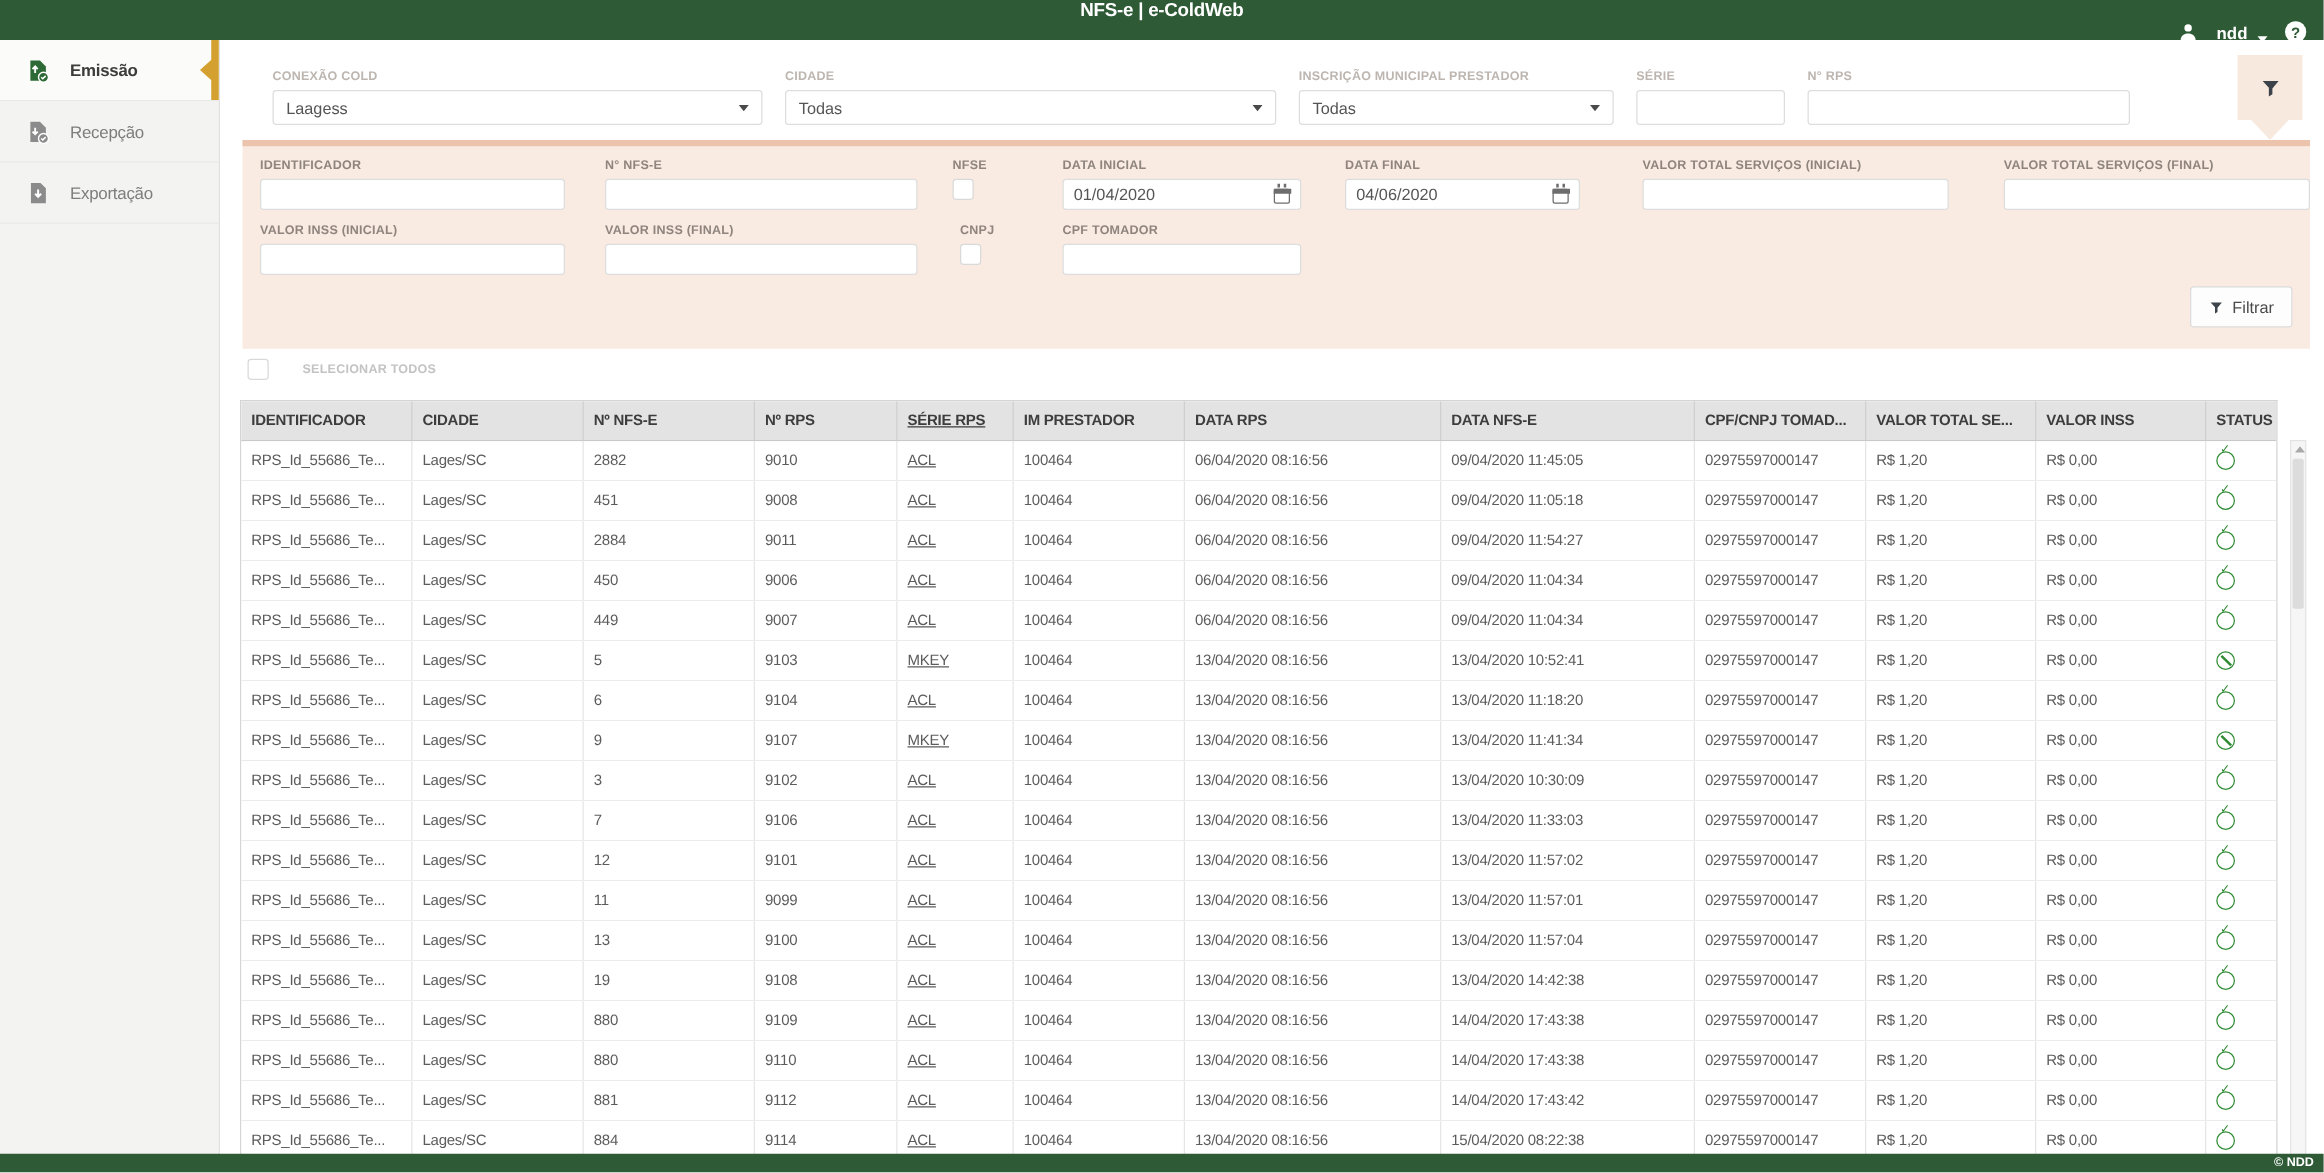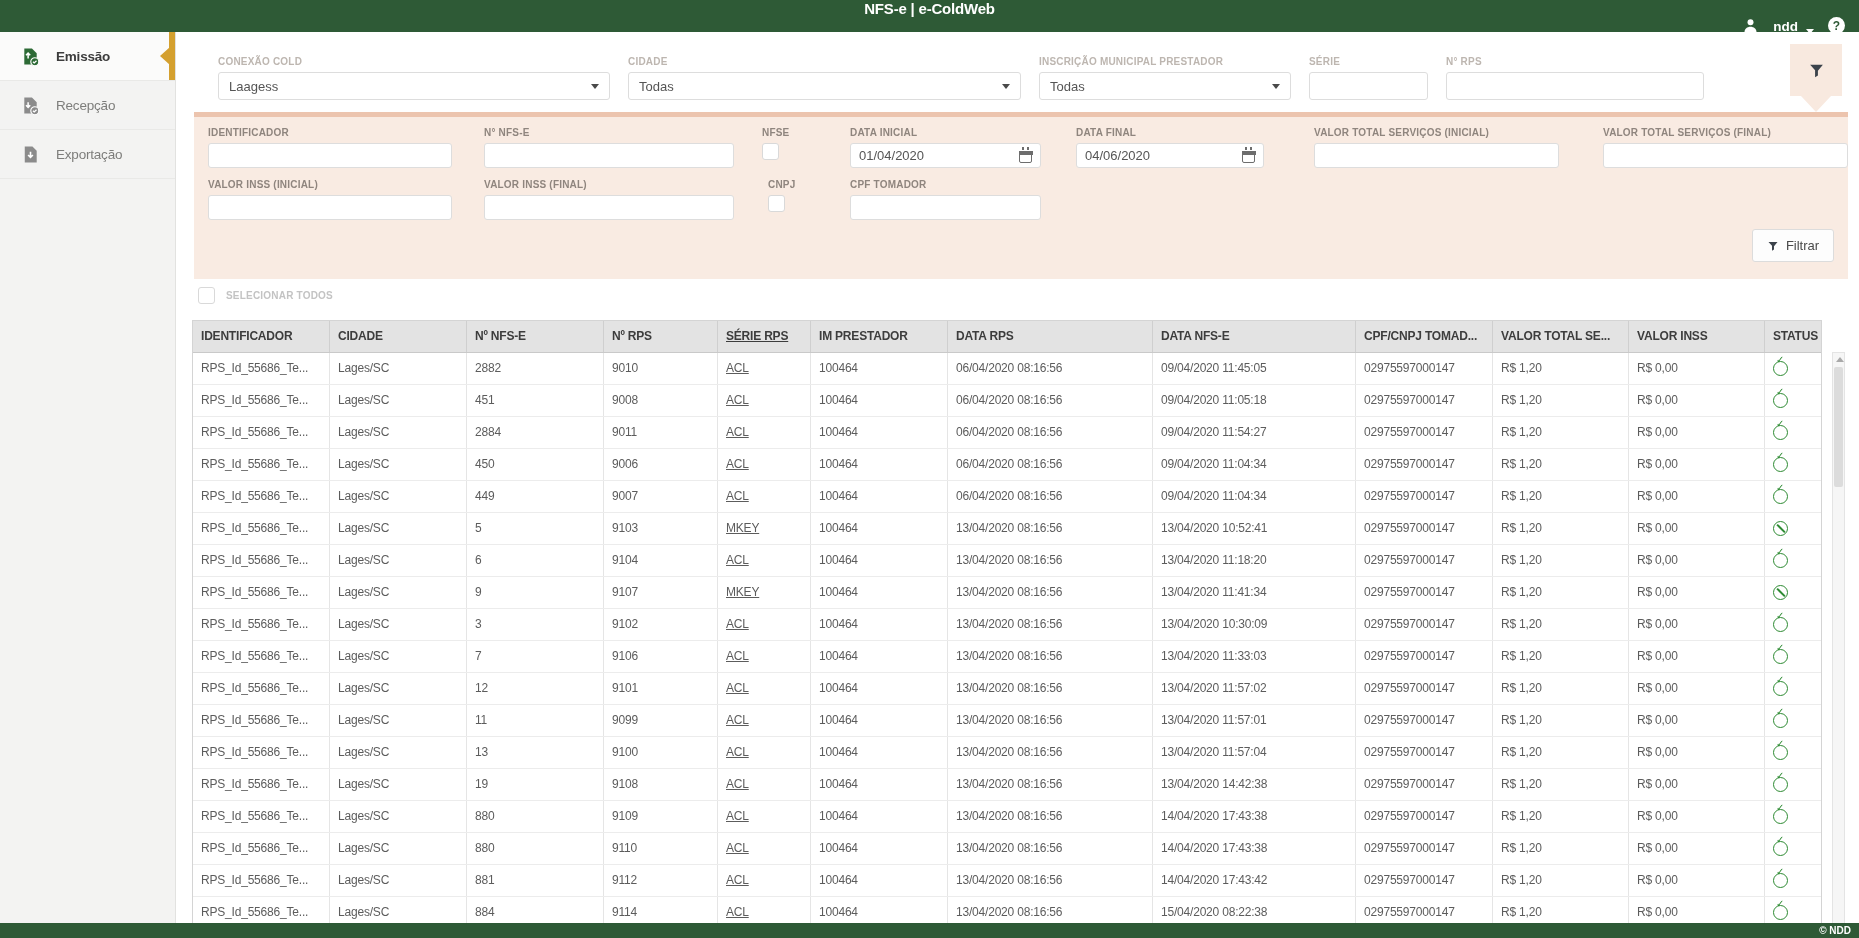--- a/index.html
+++ b/index.html
@@ -73,21 +73,21 @@
   .panel { position:absolute; left:18px; top:80px; width:1654px; height:167px;
     background:#f9ebe2; border-top:5px solid #ecc4ae; }
   .pfield { position:absolute; }
   .btn-filtrar { position:absolute; left:1558px; top:112px; width:82px; height:33px;
     background:#fdfdfd; border:1px solid #dcdcdc; border-radius:3px; display:flex;
     align-items:center; justify-content:center; gap:7px; font-size:13px; color:#4a4a4a; cursor:pointer;
     font-family:"Liberation Sans","DejaVu Sans",sans-serif; }
   .btn-filtrar svg { width:12px; height:12px; }
 
   
-  .select-all { position:absolute; left:22px; top:255px; display:flex; align-items:center; gap:11px; }
+  .select-all { position:absolute; left:22px; top:255px; display:flex; align-items:center; gap:27px; }
   .select-all .sa-label { font-size:10px; font-weight:bold; color:#c3c3c3; letter-spacing:0.2px; }
 
   
   .table { position:absolute; left:16px; top:288px; width:1630px; bottom:0;
     border:1px solid #d4d4d4; border-bottom:none; background:#fff; overflow:hidden; }
   .thead { display:flex; height:32px; background:#e3e3e3; border-bottom:1px solid #c9c9c9; }
   .th { font-size:12px; font-weight:bold; color:#3d3d3d; line-height:31px; padding:0 8px;
     border-right:1px solid #cfcfcf; white-space:nowrap; overflow:hidden; letter-spacing:-0.2px; }
   .th:last-child { border-right:none; }
   .trow { display:flex; height:32px; border-bottom:1px solid #ececec; background:#fff; }

